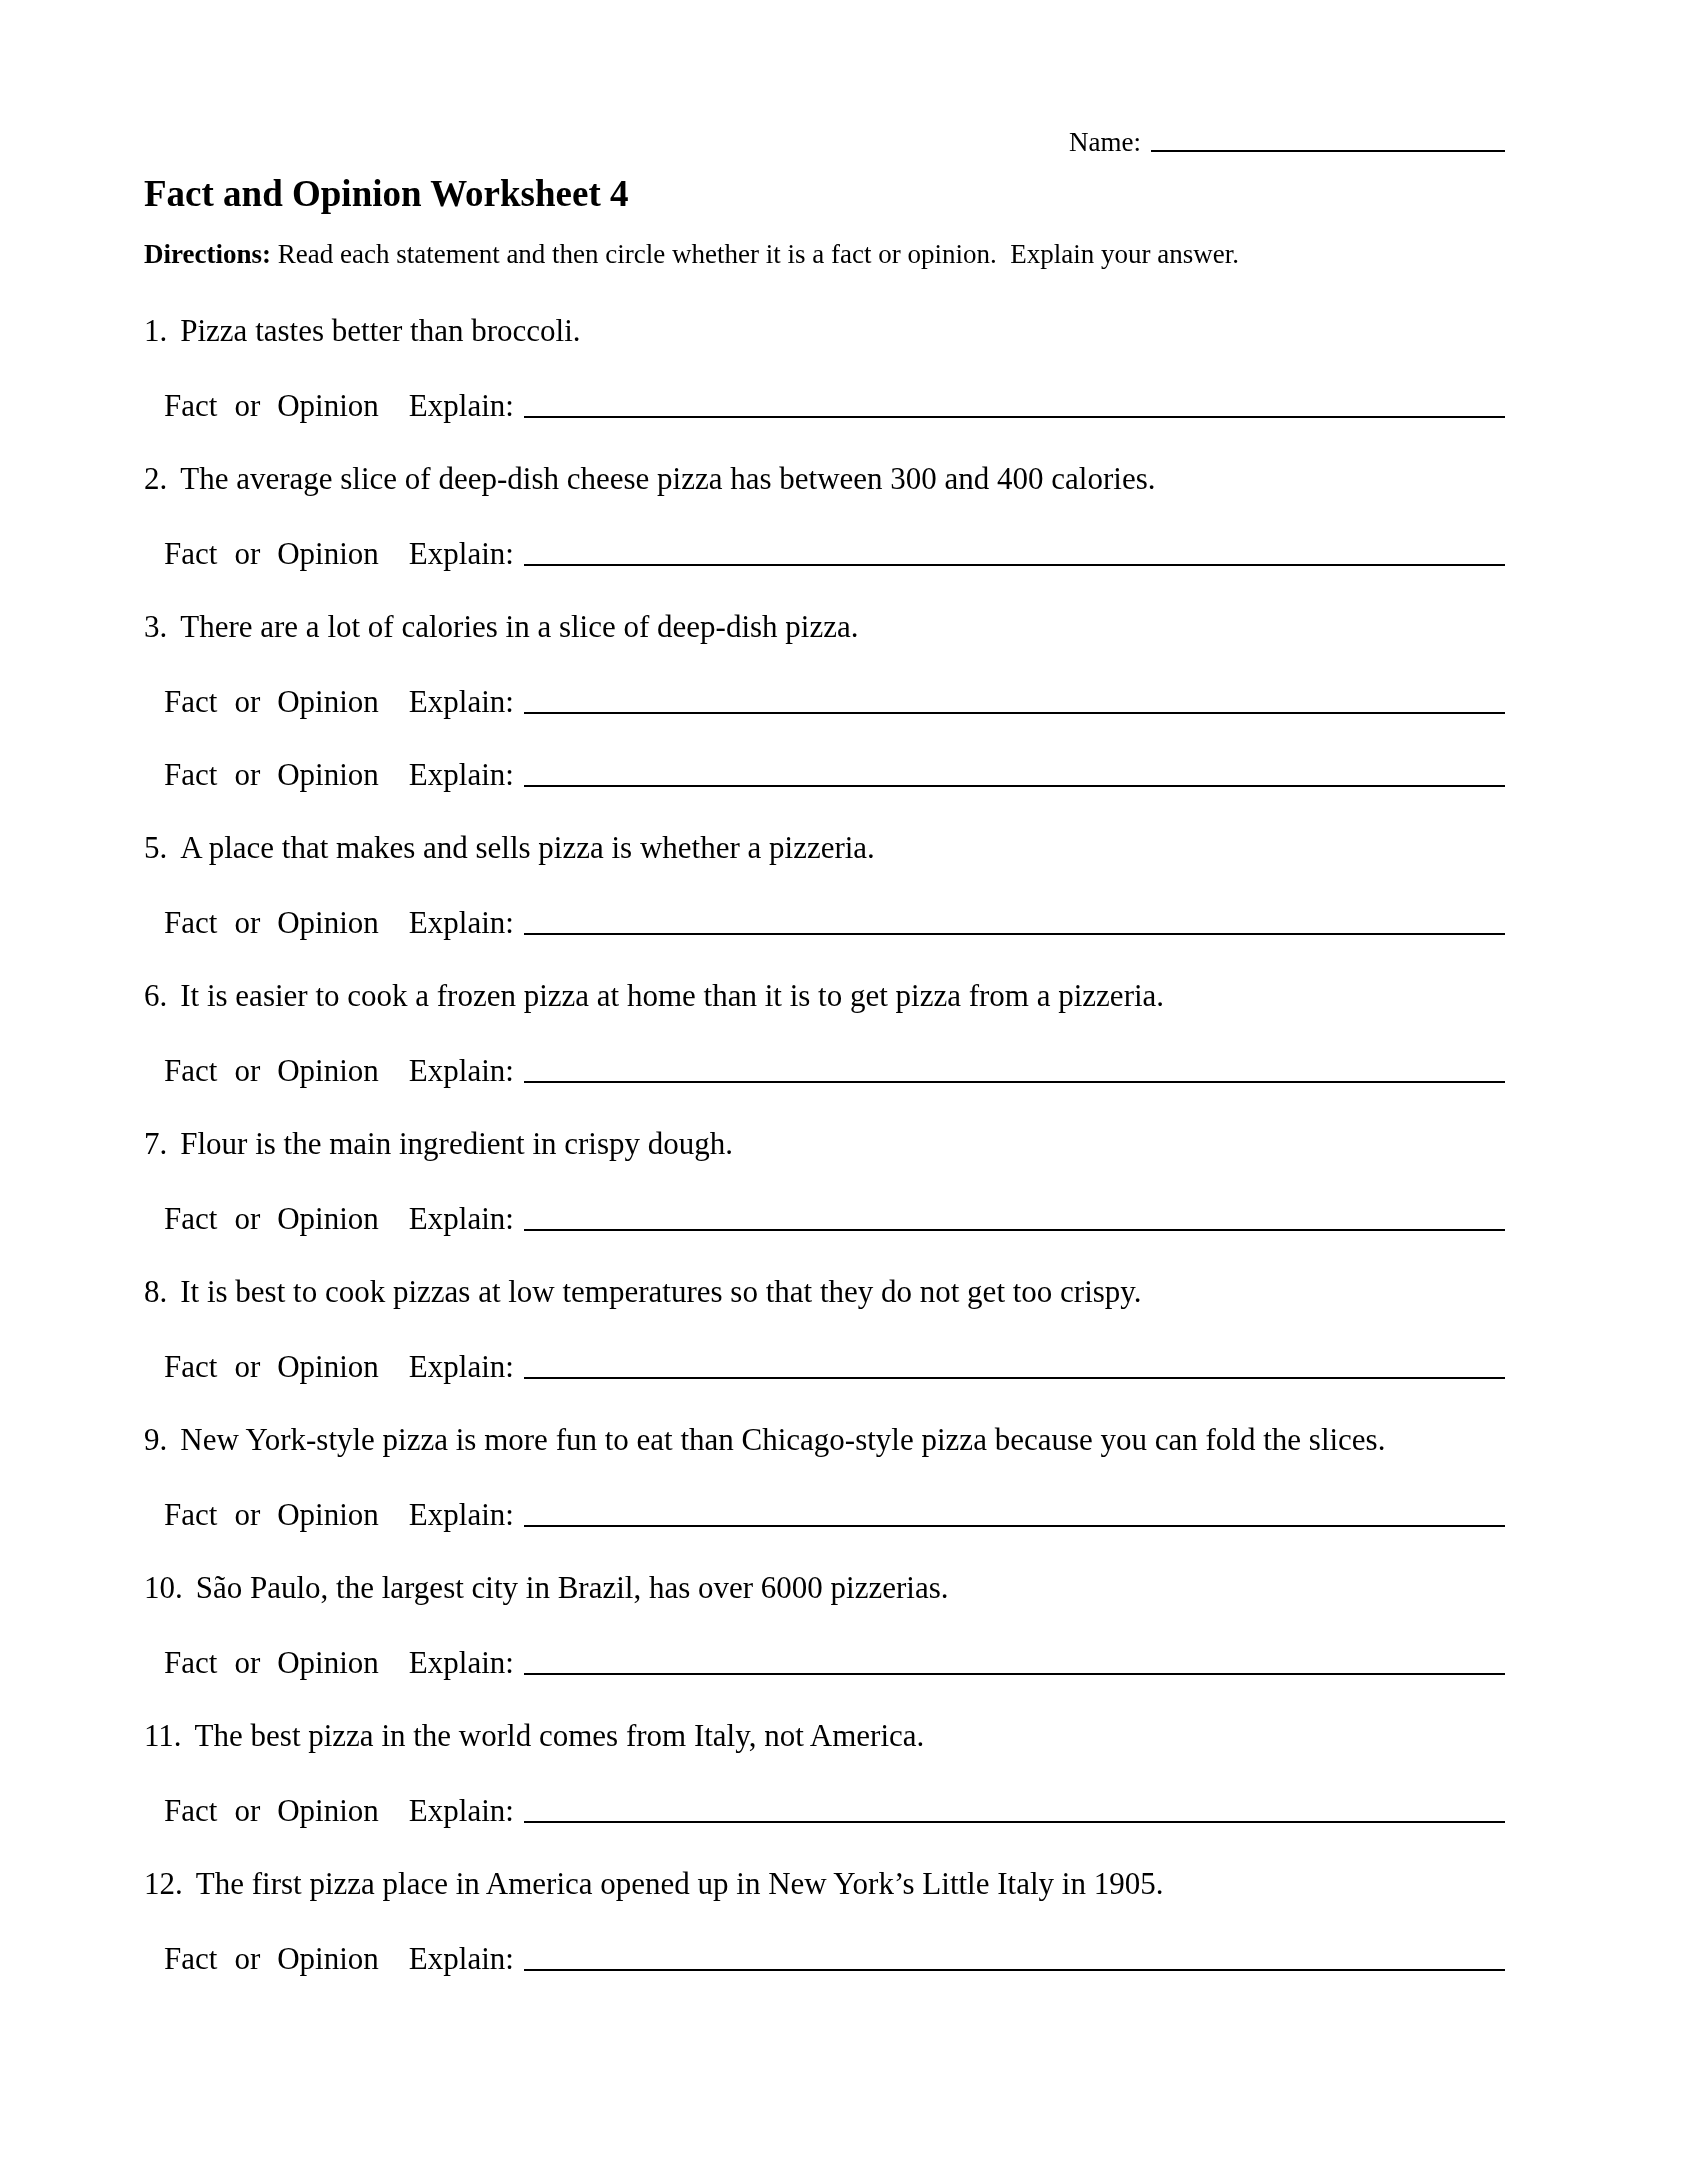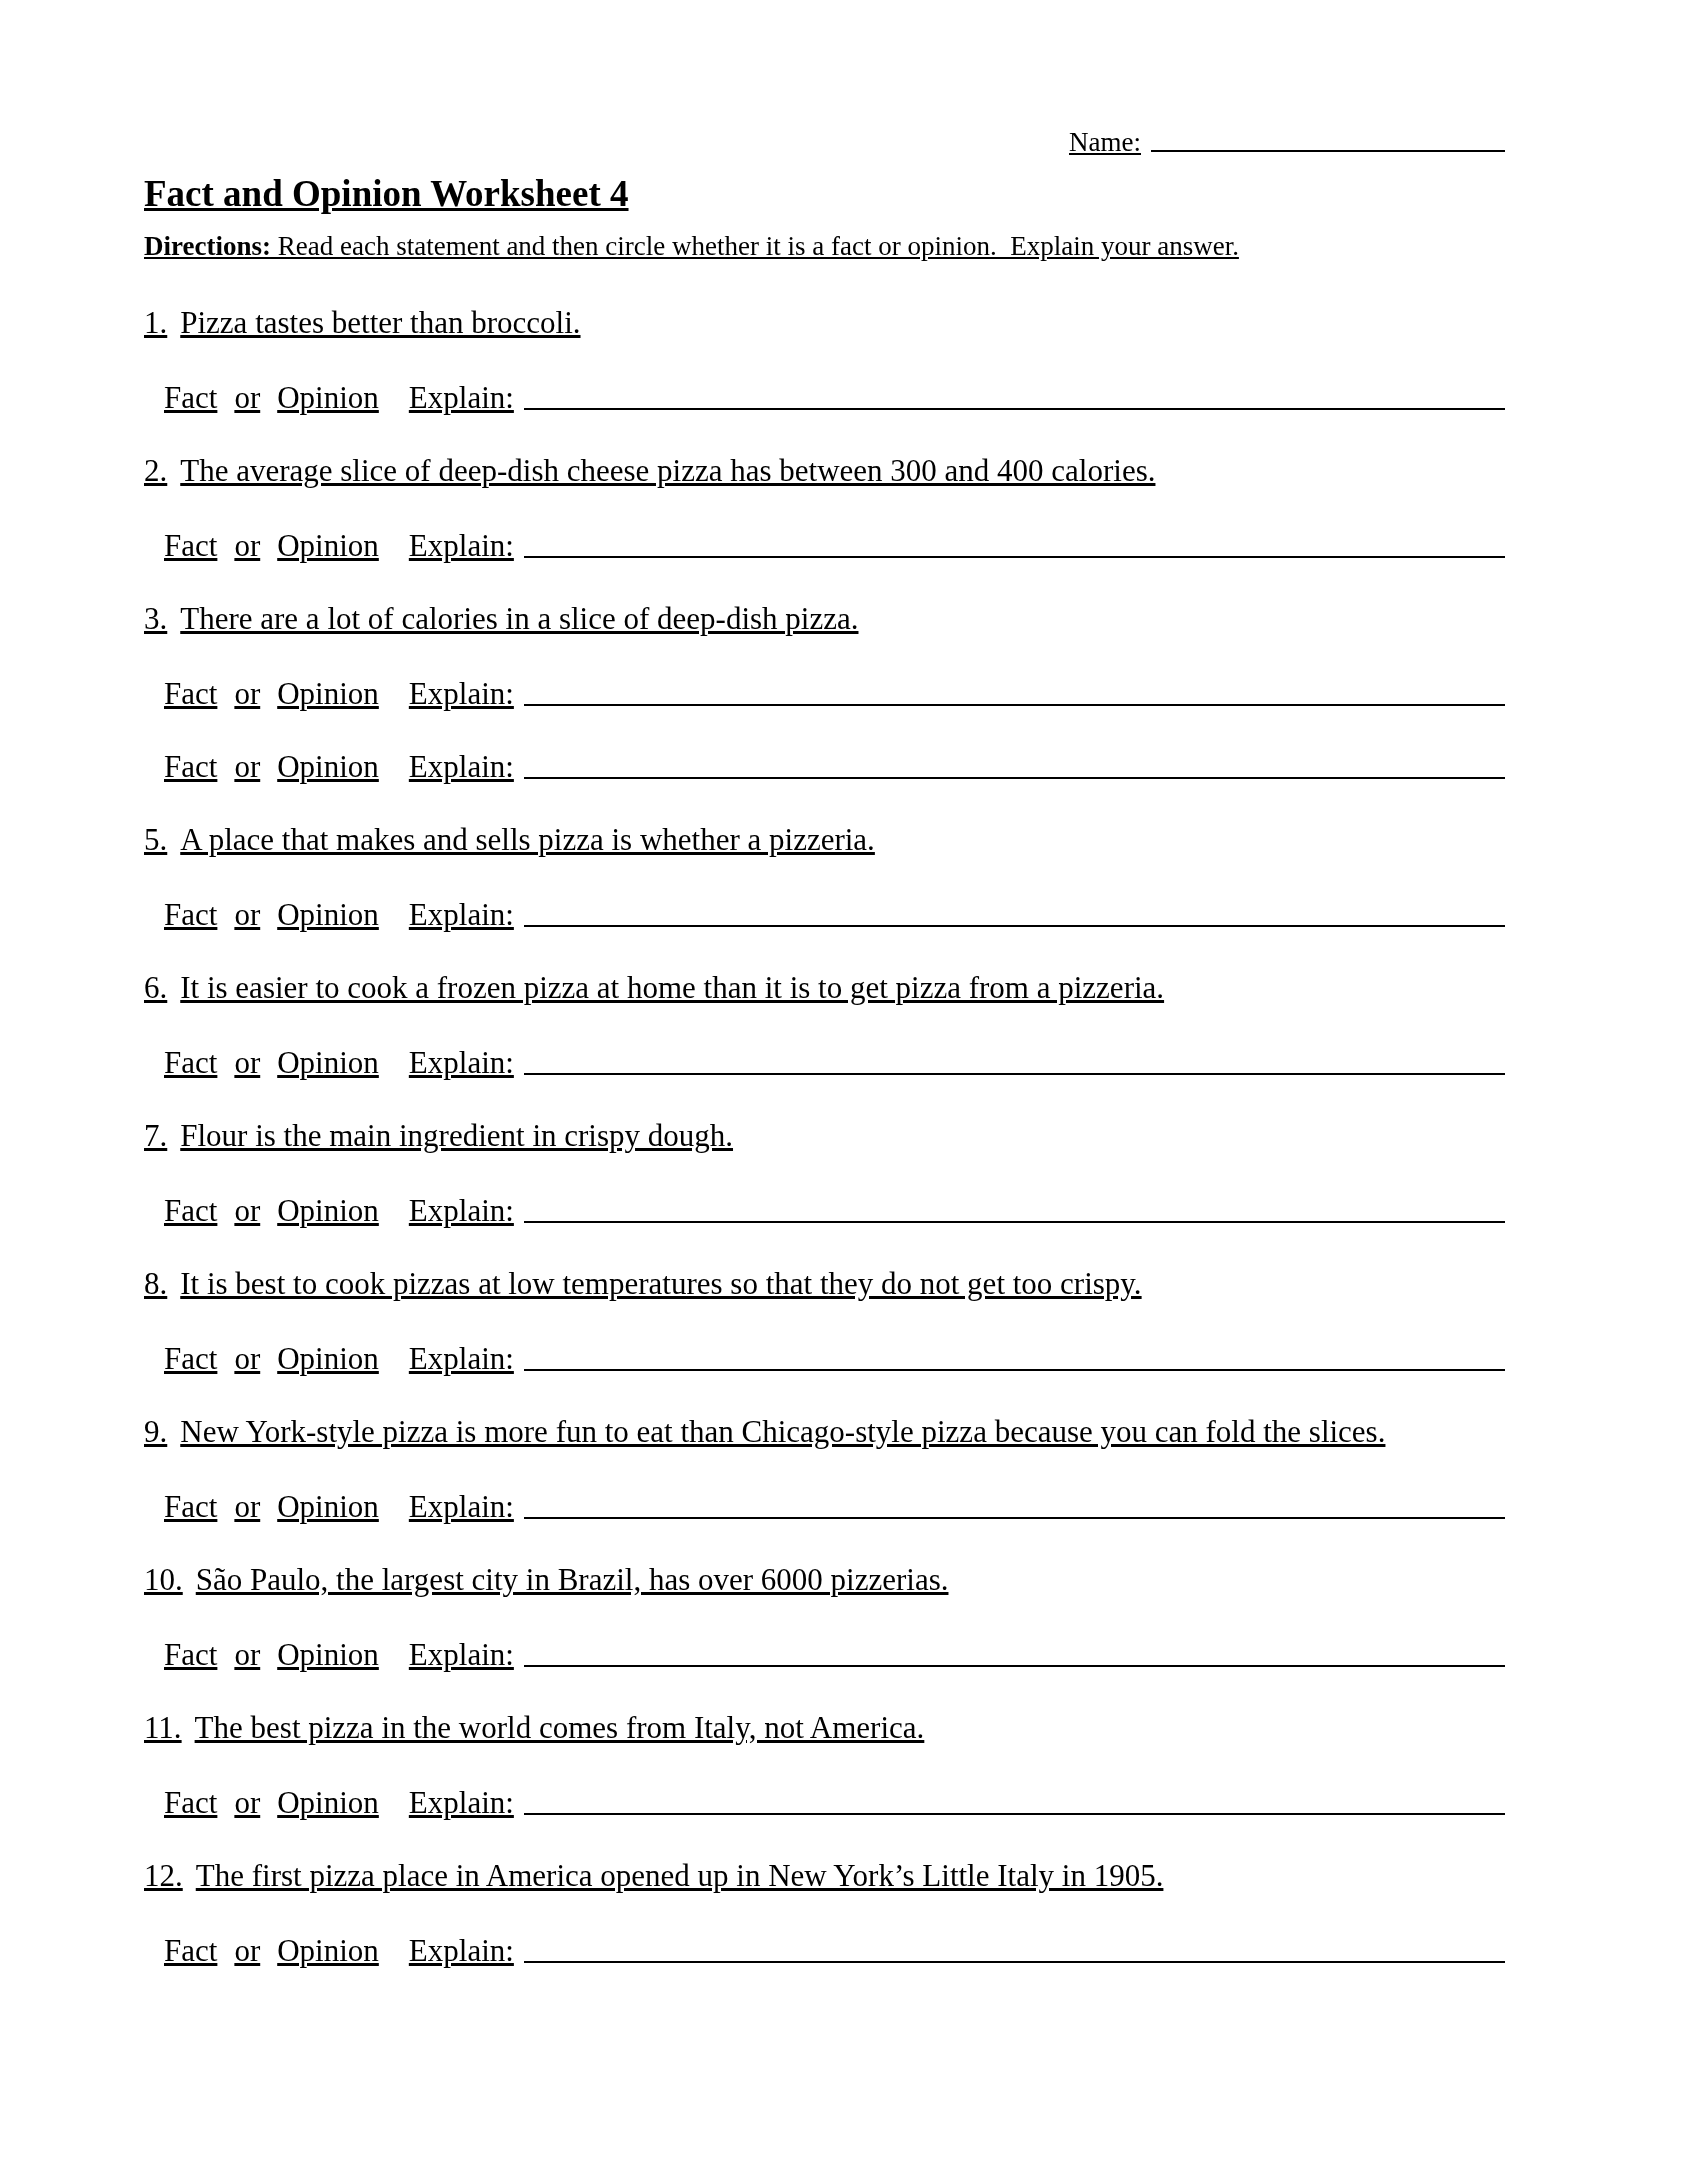--- a/index.html
+++ b/index.html
@@ -9,42 +9,41 @@
     height: 2178px;
     font-family: "Liberation Serif", serif;
     color: #000000;
     overflow: hidden;
   }
   .page {
     width: 1683px;
     height: 2178px;
     padding: 127px 178px 0 144px;
     background: #ffffff;
-    text-decoration: underline;
   }
   
   .name-row {
     display: flex;
     justify-content: flex-end;
     align-items: baseline;
     font-size: 27px;
     margin-bottom: 14px;
   }
   .name-blank {
     width: 354px;
     border-bottom: 2px solid #000;
     height: 2px;
     align-self: flex-end;
     margin: 0 0 6px 10px;
   }
   
   .title {
     font-size: 37px;
     font-weight: bold;
-    margin-bottom: 16px;
+    margin-bottom: 24px;
   }
   
   .directions {
     font-size: 27px;
     margin-bottom: 42px;
     white-space: pre-wrap;
   }
   .directions .dir-label { font-weight: bold; }
   
   .q-text {

